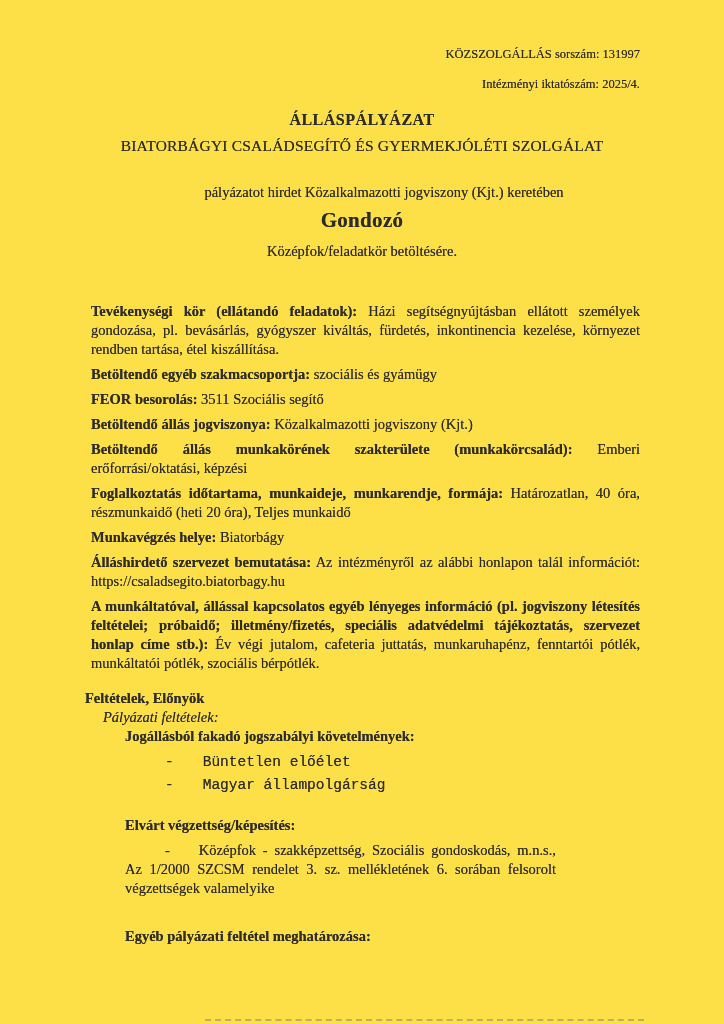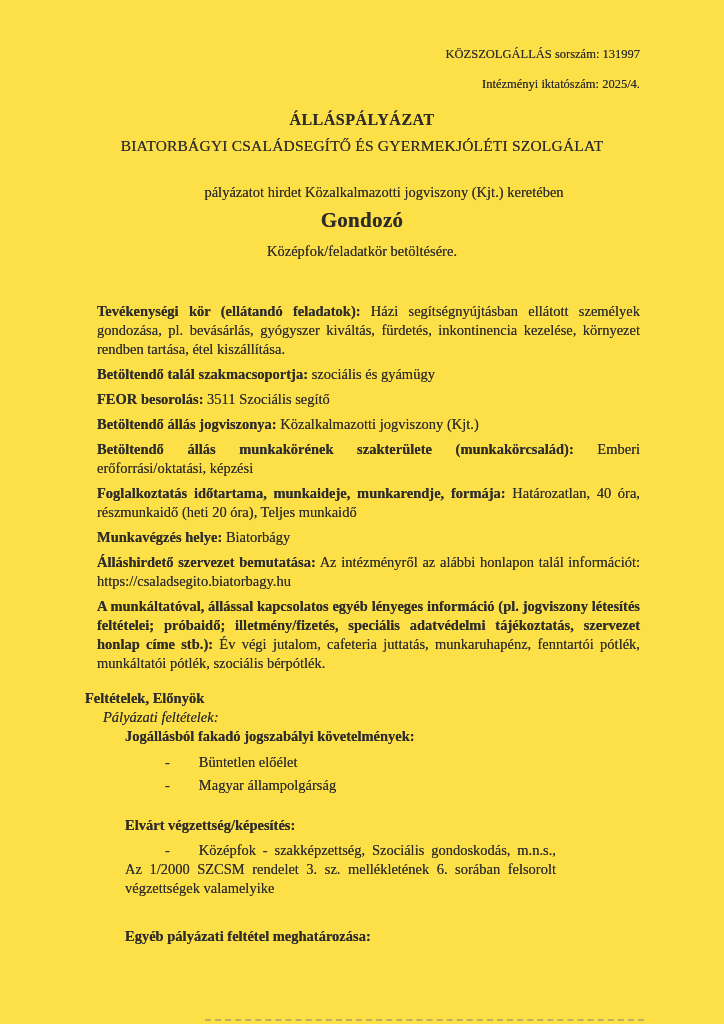--- a/index.html
+++ b/index.html
@@ -38,28 +38,28 @@
 
   
   .content {
     padding: 0 84px 0 85px;
     margin-top: 42px;
     font-size: 14.5px;
     line-height: 19px;
   }
   .detail {
     text-align: justify;
-    margin: 0 0 6px 12px;
+    margin: 0 0 6px 6px;
   }
   .detail .lbl { font-weight: bold; }
 
   .sec-heading   { font-weight: bold; margin: 16px 0 0 0; }
   .req-heading   { font-weight: normal; font-style: italic; margin: 0 0 0 18px; }
   .legal-heading { font-weight: bold; margin: 0 0 0 40px; }
-  .bullet-item   { margin: 7px 0 0 80px; }
+  .bullet-item   { margin: 7px 0 0 80px; font-family: Liberation Mono, monospace; }
   .bullet-item + .bullet-item { margin-top: 4px; }
   .dash { padding-right: 29px; }
   .edu-heading   { font-weight: bold; margin: 21px 0 0 40px; }
   .edu-item      { margin: 6px 84px 0 40px; text-indent: 40px; text-align: justify; }
   .other-heading { font-weight: bold; margin: 29px 0 0 40px; }
 
   
   .scan-line {
     position: absolute;
     left: 205px; right: 80px; bottom: 3px;
@@ -82,21 +82,21 @@
     <p class="org-name">BIATORBÁGYI CSALÁDSEGÍTŐ ÉS GYERMEKJÓLÉTI SZOLGÁLAT</p>
     <p class="announce">pályázatot hirdet Közalkalmazotti jogviszony (Kjt.) keretében</p>
     <p class="position">Gondozó</p>
     <p class="pos-note">Középfok/feladatkör betöltésére.</p>
   </div>
 
   <div class="content">
 
     <p class="detail"><span class="lbl">Tevékenységi kör (ellátandó feladatok):</span> <span>Házi segítségnyújtásban ellátott személyek gondozása, pl. bevásárlás, gyógyszer kiváltás, fürdetés, inkontinencia kezelése, környezet rendben tartása, étel kiszállítása.</span></p>
 
-    <p class="detail"><span class="lbl">Betöltendő talál szakmacsoportja:</span> <span>szociális és gyámügy</span></p>
+    <p class="detail"><span class="lbl">Betöltendő egyéb szakmacsoportja:</span> <span>szociális és gyámügy</span></p>
 
     <p class="detail"><span class="lbl">FEOR besorolás:</span> <span>3511 Szociális segítő</span></p>
 
     <p class="detail"><span class="lbl">Betöltendő állás jogviszonya:</span> <span>Közalkalmazotti jogviszony (Kjt.)</span></p>
 
     <p class="detail"><span class="lbl">Betöltendő állás munkakörének szakterülete (munkakörcsalád):</span> <span>Emberi erőforrási/oktatási, képzési</span></p>
 
     <p class="detail"><span class="lbl">Foglalkoztatás időtartama, munkaideje, munkarendje, formája:</span> <span>Határozatlan, 40 óra, részmunkaidő (heti 20 óra), Teljes munkaidő</span></p>
 
     <p class="detail"><span class="lbl">Munkavégzés helye:</span> <span>Biatorbágy</span></p>

